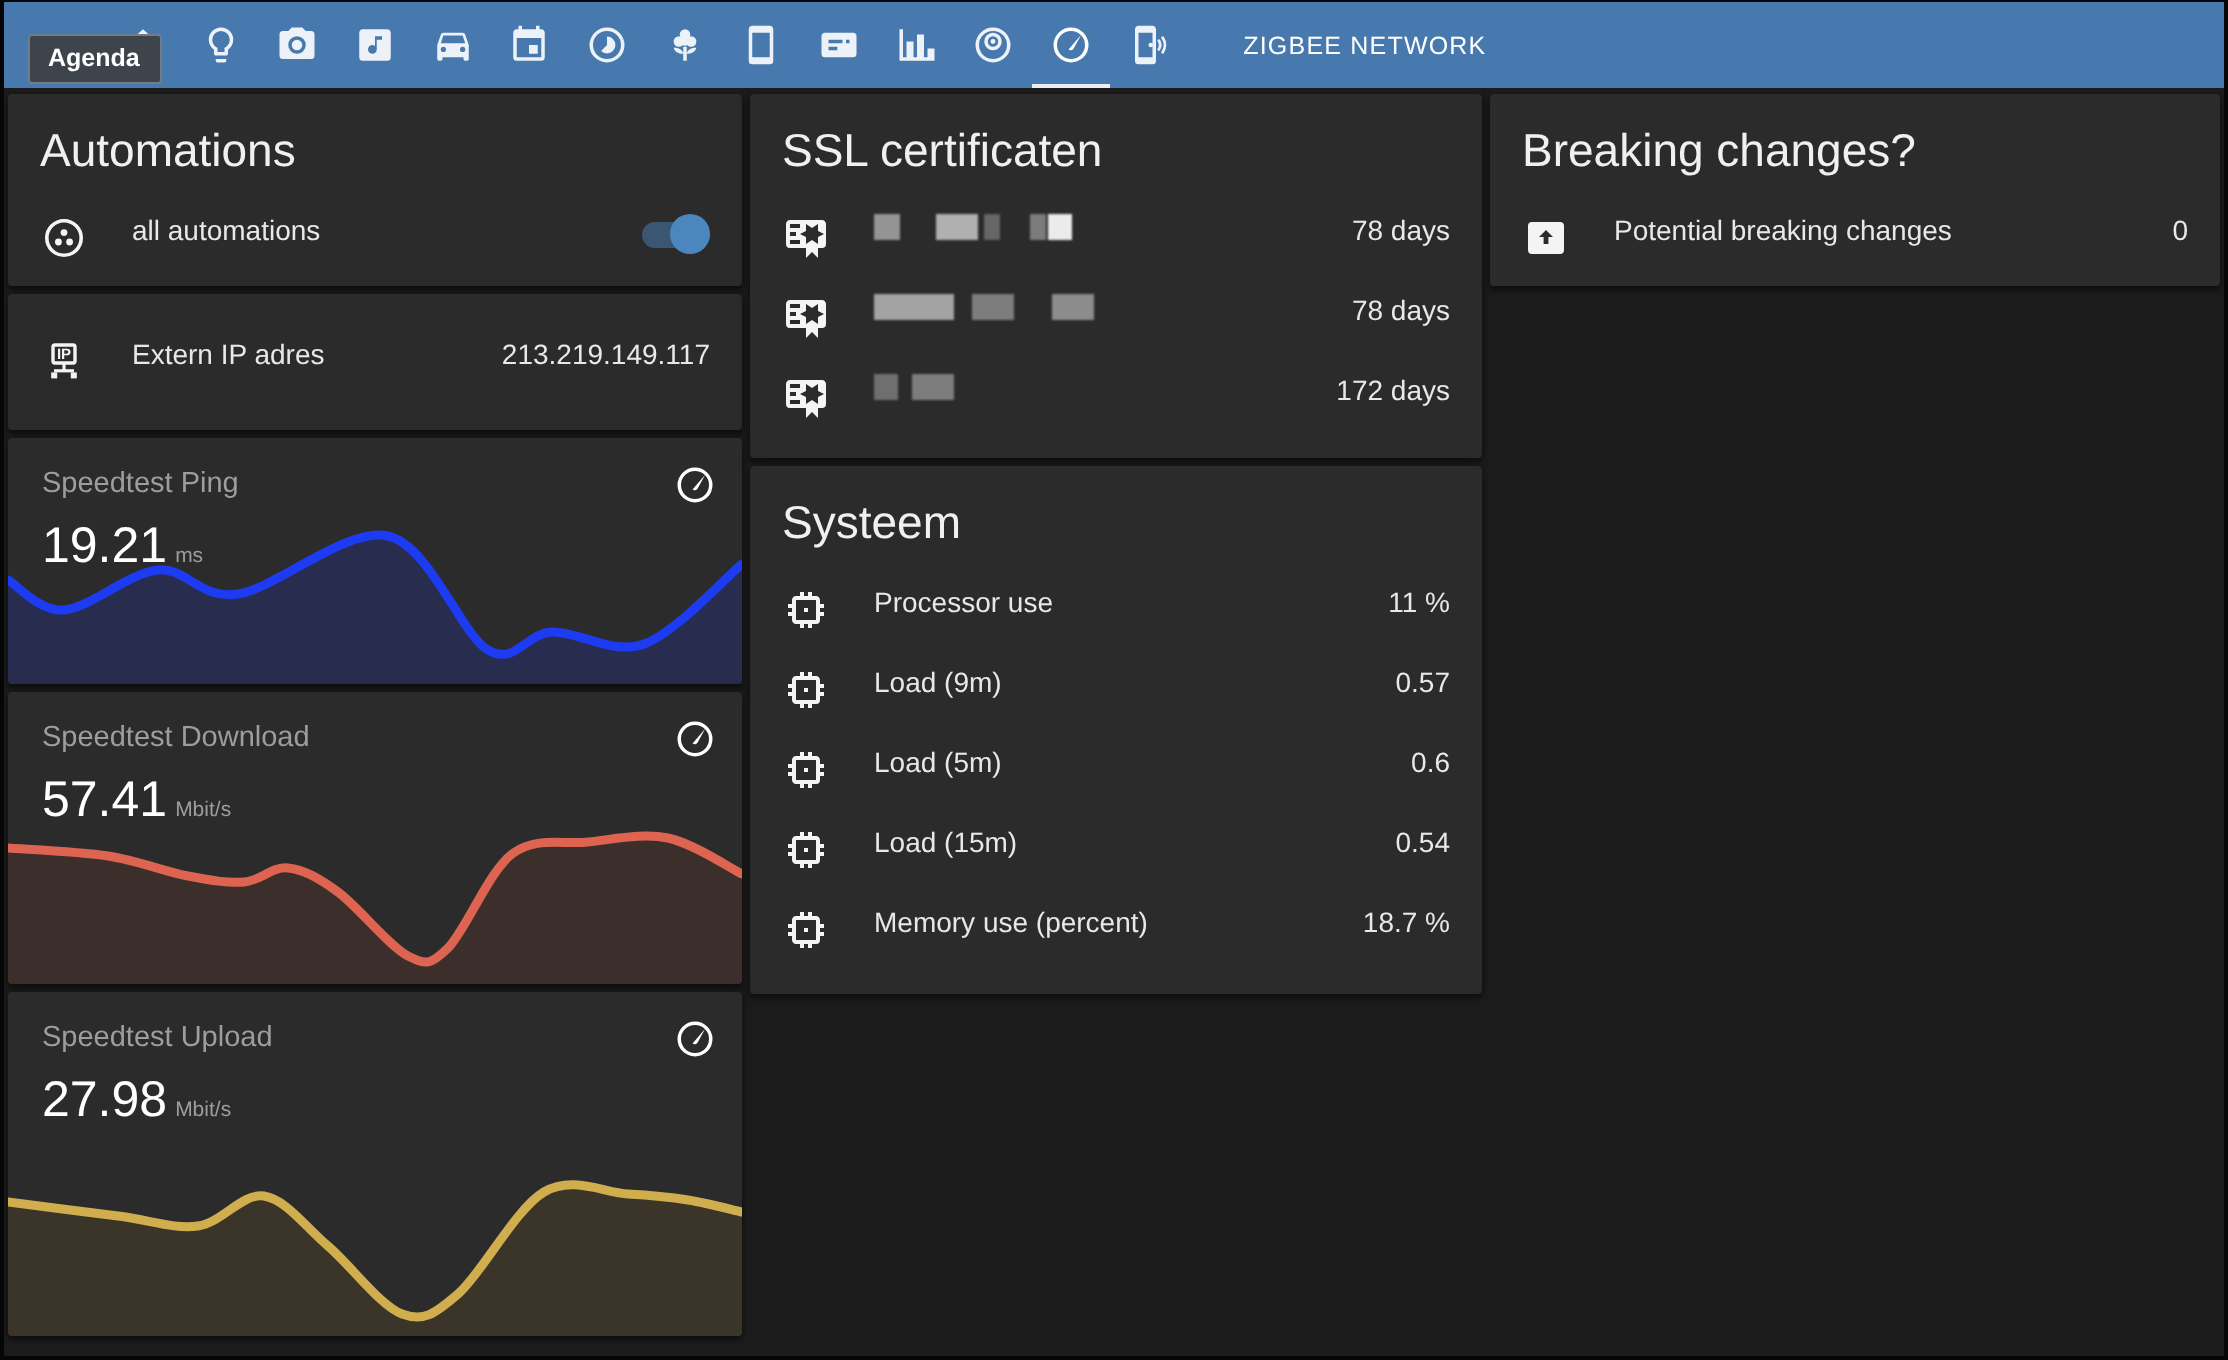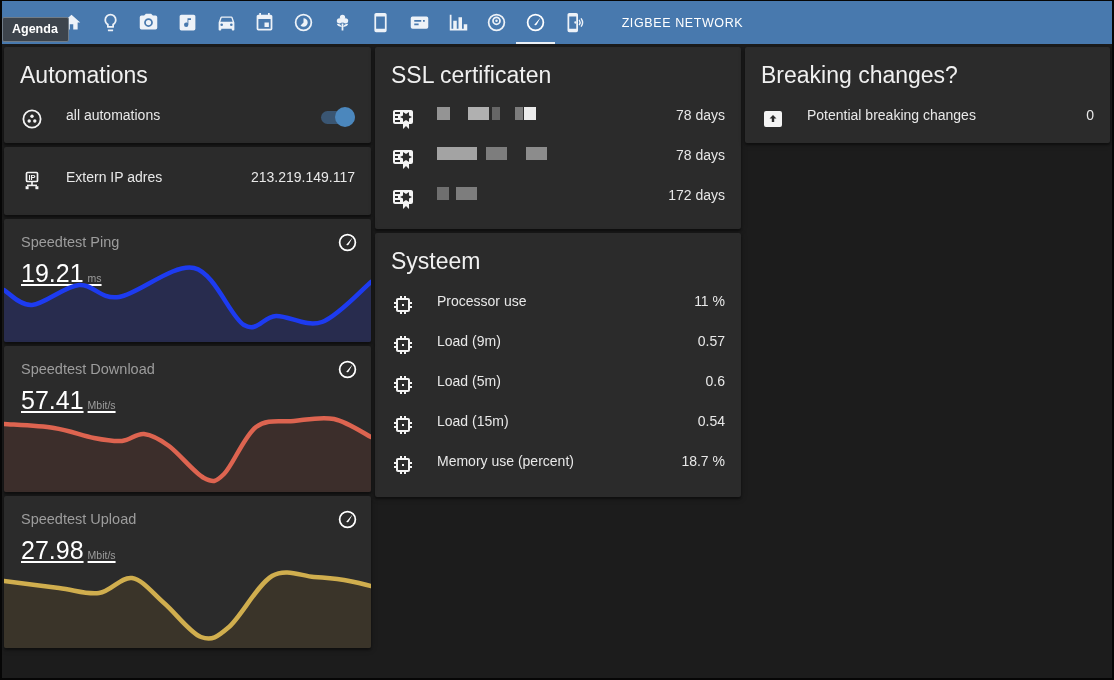--- a/index.html
+++ b/index.html
@@ -11,21 +11,21 @@
   
   .app-header{height:43px;background:#4879ae;display:flex;align-items:center;position:relative;}
   .tabs{display:flex;align-items:center;margin-left:50px;}
   .tab{width:38.7px;height:43px;display:flex;align-items:center;justify-content:center;
        color:#edf2f8;position:relative;cursor:pointer;}
   .tab svg{width:21px;height:21px;fill:currentColor;}
   .tab.active{color:#fff;}
   .tab.active::after{content:"";position:absolute;left:0;right:0;bottom:0;height:2px;background:#e9eef4;}
   .text-tab{color:#fff;font-size:12.5px;font-weight:400;letter-spacing:.6px;margin-left:28px;
             height:43px;display:flex;align-items:center;cursor:pointer;}
-  .agenda-chip{position:absolute;left:0;top:16px;z-index:5;background:#3d444c;border:1px solid #707c88;
+  .agenda-chip{position:absolute;left:12px;top:16px;z-index:5;background:#3d444c;border:1px solid #707c88;
                color:#fff;font-size:12.5px;font-weight:700;padding:4px 10px 5px 9px;border-radius:2px;}
 
   
   .content{display:flex;gap:4px;padding:3px 2px 0 2px;align-items:flex-start;}
   .col{display:flex;flex-direction:column;gap:4px;}
   .col1{width:367px;} .col2{width:366px;} .col3{width:365px;}
   .card{background:#2b2b2b;border-radius:2px;box-shadow:0 2px 2px rgba(0,0,0,.35),0 1px 6px rgba(0,0,0,.3);}
 
   .card-title{color:#f0f0f0;font-size:23px;font-weight:400;padding:15px 16px 10px 16px;}
   .row{display:flex;align-items:flex-start;padding:8px 16px;min-height:24px;cursor:pointer;}
@@ -40,26 +40,26 @@
   .toggle .track{position:absolute;left:0;top:3.5px;width:34px;height:13px;border-radius:7px;background:#3a5673;}
   .toggle .thumb{position:absolute;right:0;top:0;width:20px;height:20px;border-radius:50%;background:#4b87bd;}
 
   
   .blocks{display:flex;align-items:center;height:13px;filter:blur(.6px);flex:1 1 auto;}
   .blocks span{display:inline-block;height:13px;}
 
   
   .st-card{position:relative;overflow:hidden;cursor:pointer;}
   .st-title{color:#9d9d9d;font-size:14.5px;padding:15px 16px 0 17px;}
-  .st-value-row{padding:9px 16px 0 17px;color:#fff;font-size:25px;font-weight:400;text-decoration:underline;}
+  .st-value-row{padding:9px 16px 0 17px;color:#fff;font-size:25px;font-weight:400;}
   .st-unit{font-size:10.5px;color:#9d9d9d;margin-left:4px;}
   .st-gauge{position:absolute;top:13px;right:13px;width:21px;height:21px;color:#fff;}
   .st-gauge svg{width:21px;height:21px;}
   .chart{position:absolute;left:0;right:0;bottom:0;display:block;width:100%;}
-  .h-ping{height:123px;} .h-down{height:146px;} .h-up{height:152px;}
+  .h-ping{height:123px;} .h-down{height:146px;} .h-up{height:172px;}
   .c-ping{height:87px;} .c-down{height:84px;} .c-up{height:85px;}
 </style>
 </head>
 <body>
 
 <div class="screen">
 <div class="inner">
 
   <div class="app-header">
     <div class="agenda-chip">Agenda</div>

